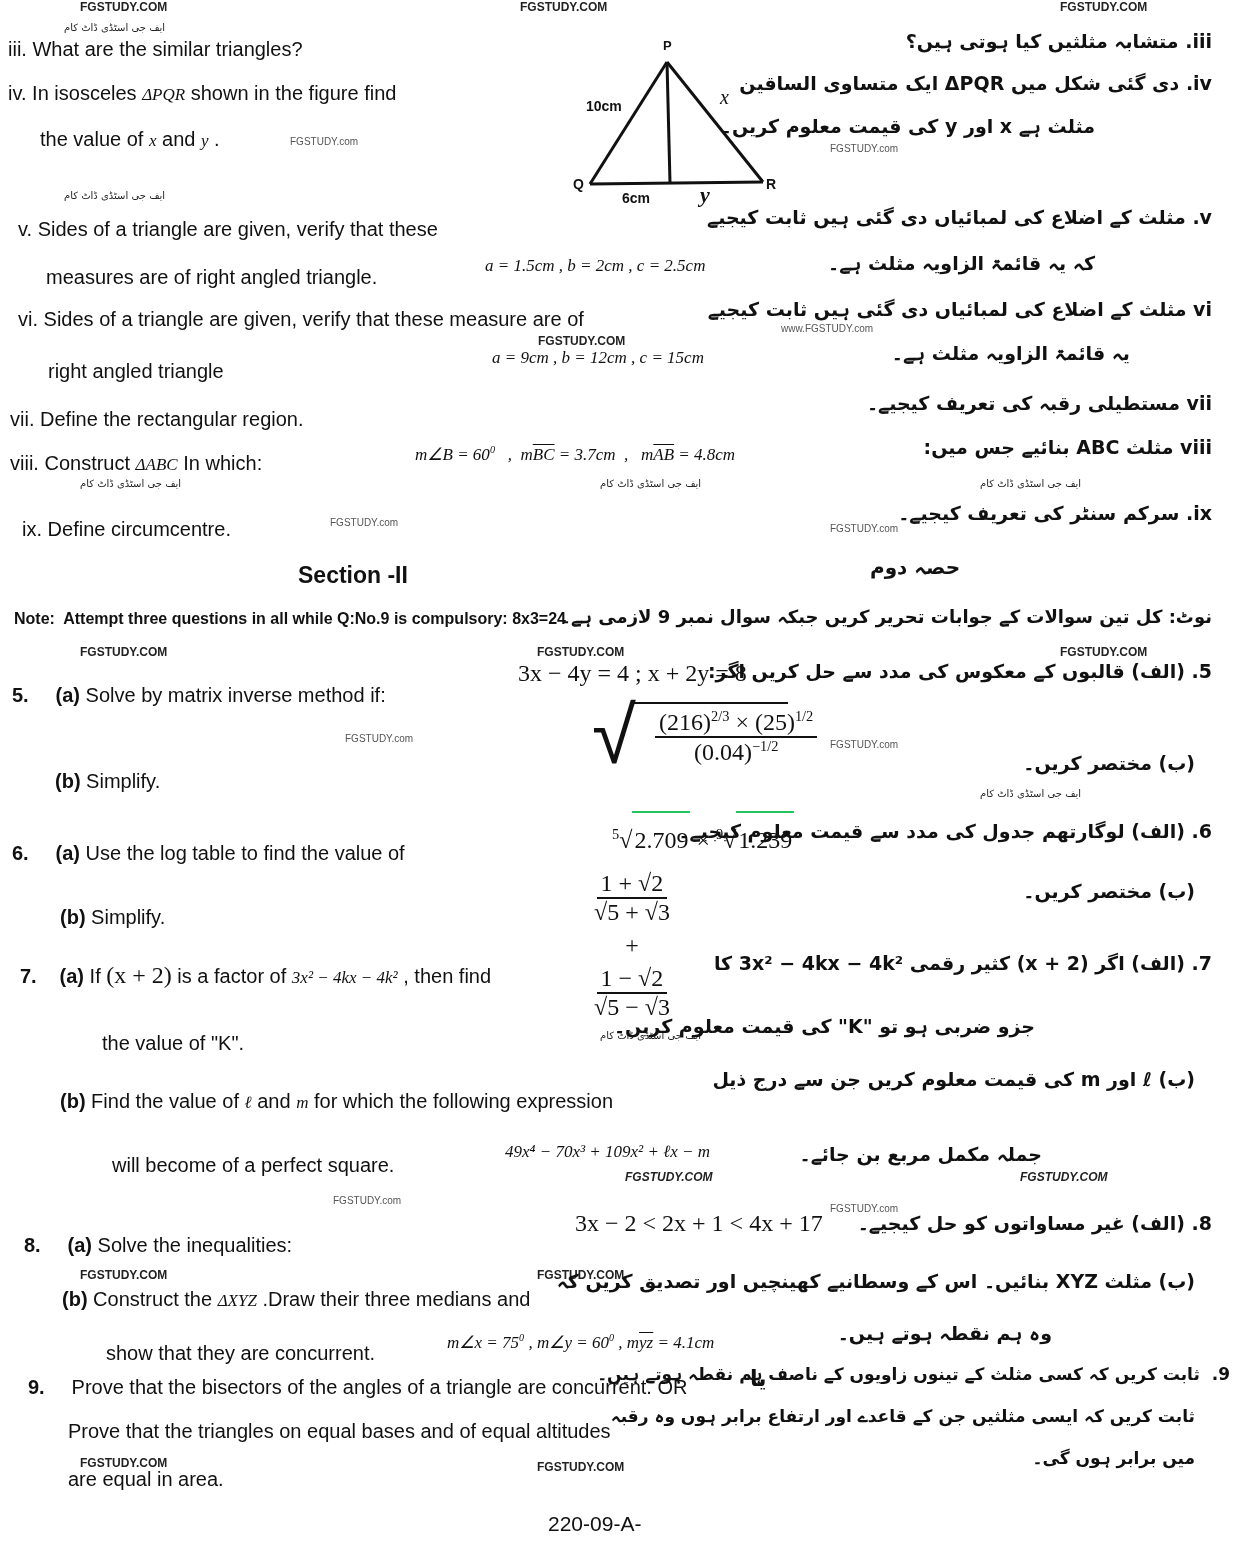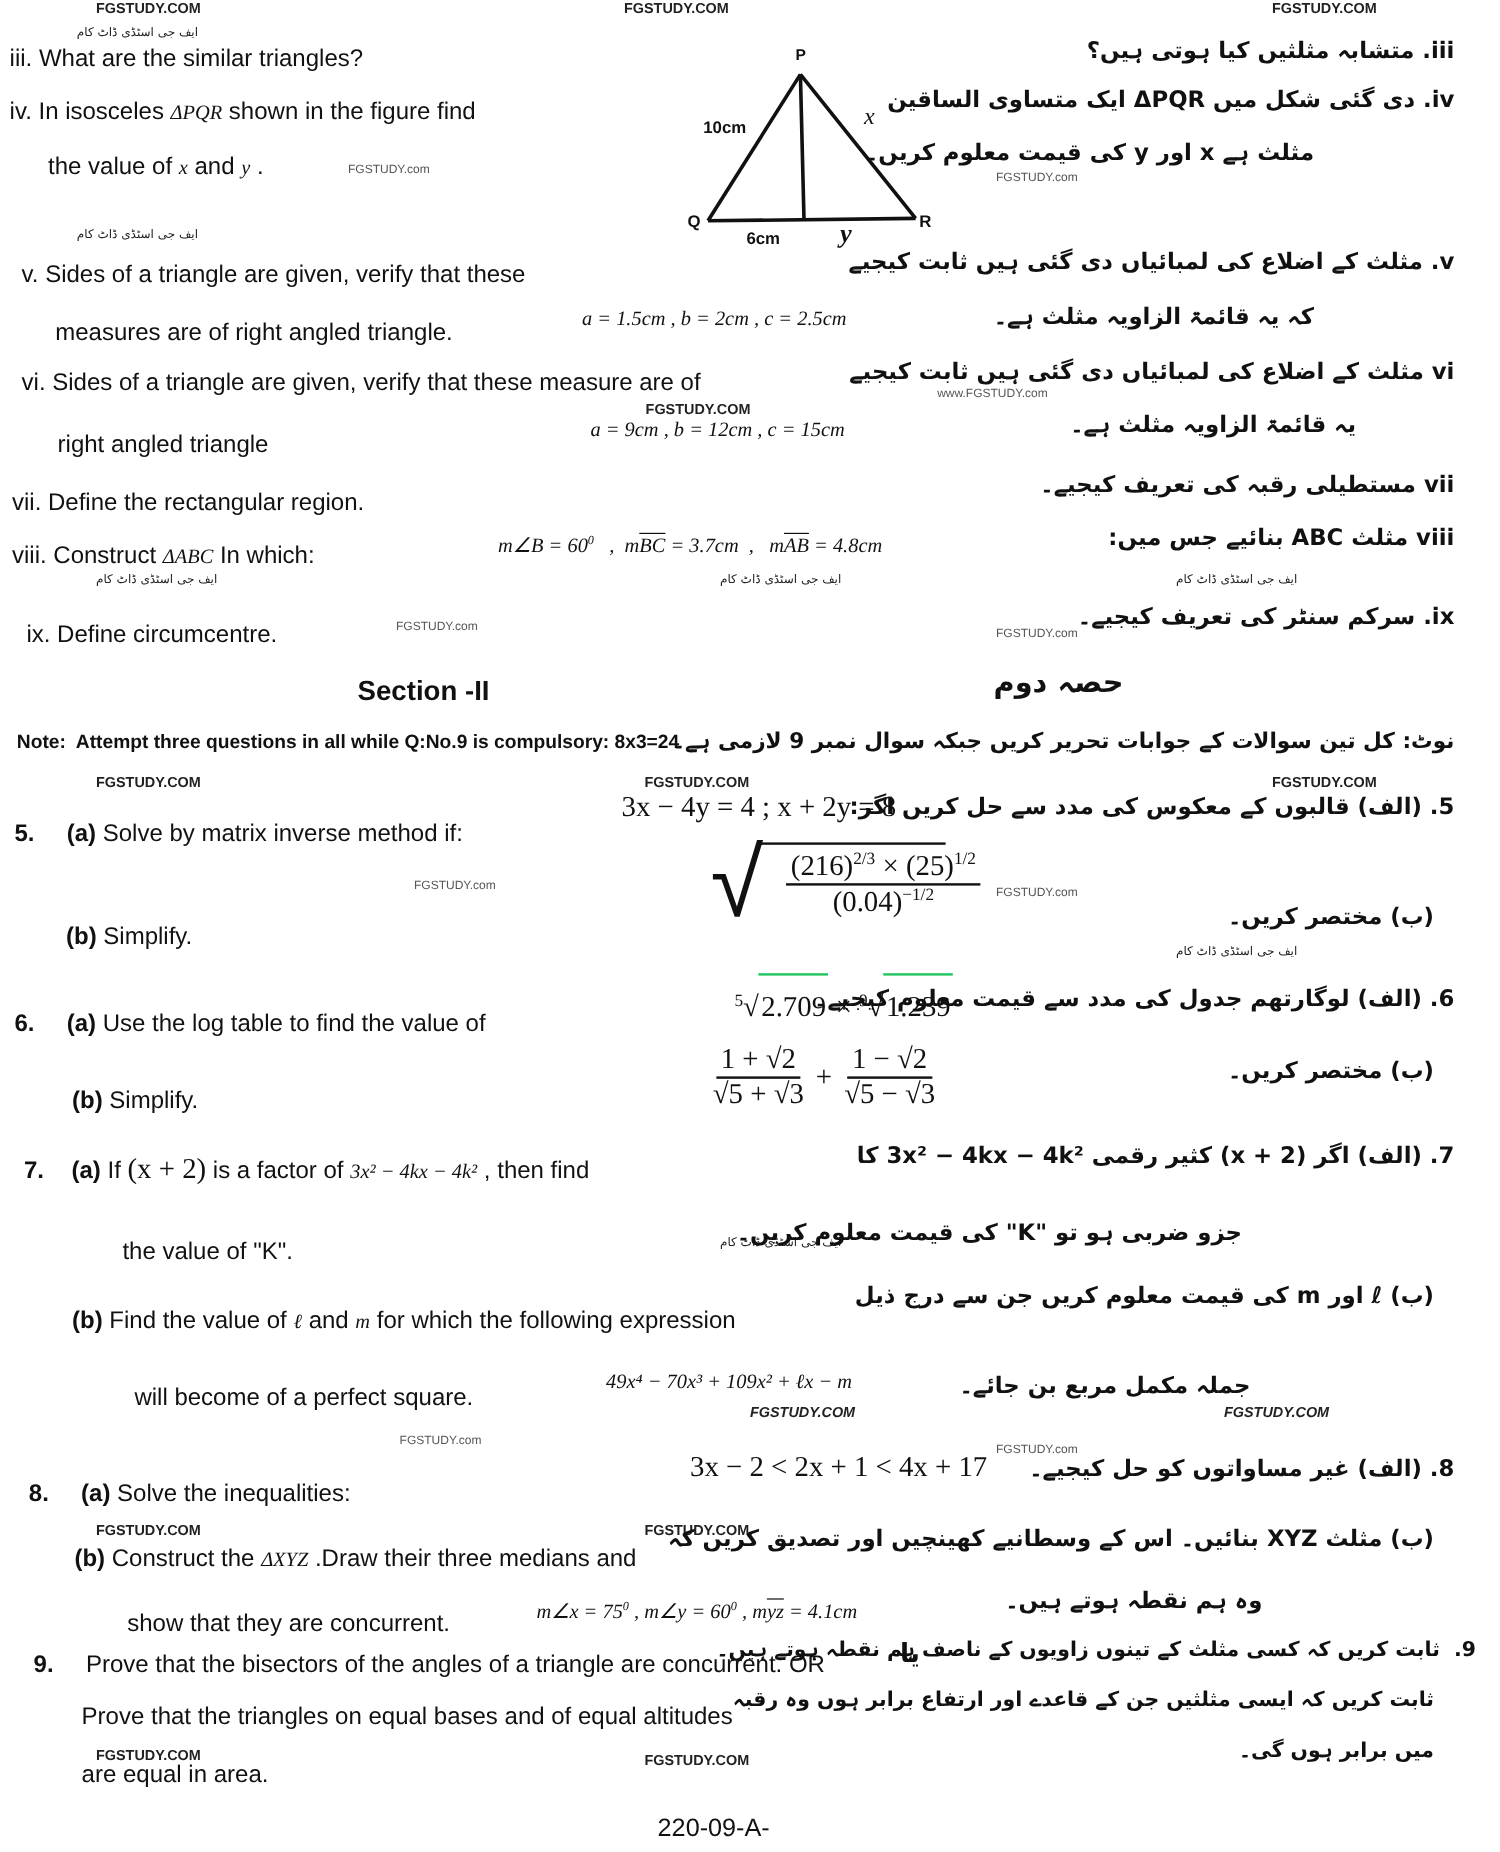--- a/index.html
+++ b/index.html
@@ -146,21 +146,21 @@
 <div class="abs q" style="left:22px;top:518px;">
   <span>ix.</span>
   <span>Define circumcentre.</span>
 </div>
 <div class="abs u" style="right:38px;top:502px;">
   <span>ix.</span>
   <span>سرکم سنٹر کی تعریف کیجیے۔</span>
 </div>
 
 <div class="abs heading" style="left:298px;top:562px;">Section -II</div>
-<div class="abs u" style="left:828px;top:555px;font-size:24px;">حصہ دوم</div>
+<div class="abs u" style="left:870px;top:555px;font-size:20px;">حصہ دوم</div>
 <div class="abs qb" style="left:14px;top:610px;font-size:16px;">
   <span>Note:</span>&nbsp;
   <span>Attempt three questions in all while Q:No.9 is compulsory: 8x3=24</span>
 </div>
 <div class="abs u" style="right:38px;top:606px;font-size:18px;">نوٹ: کل تین سوالات کے جوابات تحریر کریں جبکہ سوال نمبر 9 لازمی ہے۔</div>
 
 <div class="abs q" style="left:12px;top:684px;">
   <span class="lab" style="width:38px;">5.</span>
   <span class="lab">(a)</span>
   <span>Solve by matrix inverse method if:</span>
@@ -189,21 +189,21 @@
   <span class="lab">(a)</span>
   <span>Use the log table to find the value of</span>
 </div>
 <div class="abs mr" style="left:612px;top:826px;">
   <sup>5</sup>√<span class="sqrt">2.709</span><span> × </span><sup>9</sup>√<span class="sqrt">1.239</span>
 </div>
 <div class="abs q" style="left:60px;top:906px;">
   <span class="lab">(b)</span>
   <span>Simplify.</span>
 </div>
-<div class="abs mr" style="left:590px;top:870px;display:flex;align-items:center;gap:6px;">
+<div class="abs mr" style="left:590px;top:870px;display:flex;align-items:center;gap:6px;flex-direction:column;">
   <span class="frac">
       <span class="num">1 + √2</span>
       <span class="den">√5 + √3</span>
     </span>
   <span>+</span>
   <span class="frac">
       <span class="num">1 − √2</span>
       <span class="den">√5 − √3</span>
     </span>
 </div>

